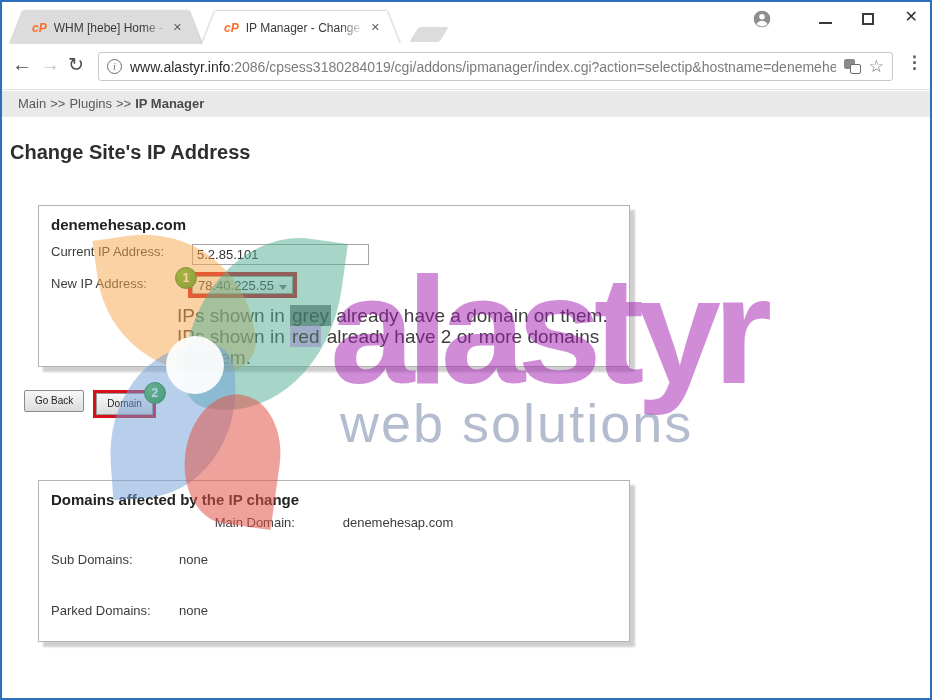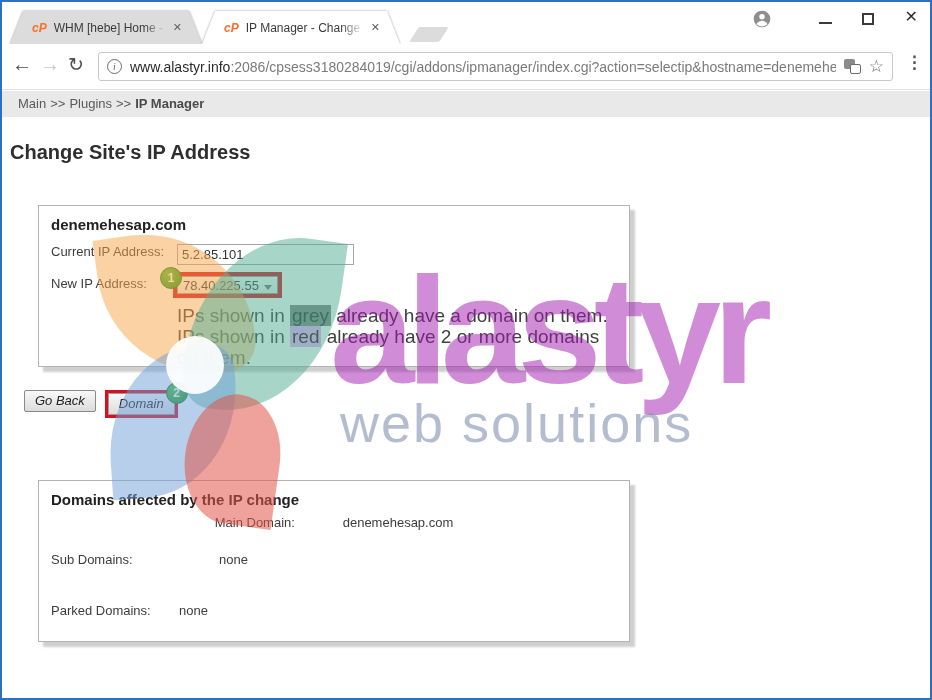--- a/index.html
+++ b/index.html
@@ -76,21 +76,21 @@
 
   .panel {
     position:absolute; left:36px; width:592px; height:162px;
     background:#fff; border:1px solid #b4b4b4; box-shadow:5px 5px 2px #cfcfcf;
     padding:10px 12px;
   }
   .panel-site { top:203px; }
   .panel-domains { top:478px; }
   .panel-title { font-size:15px; font-weight:bold; color:#222; margin-bottom:7px; }
 
-  .form-row { display:flex; margin-bottom:7px; }
+  .form-row { display:flex; margin-bottom:7px;gap:15px; }
   .form-label { width:126px; font-size:13px; color:#3c3c3c; line-height:17px; padding-top:3px; }
   .ip-input {
     width:177px; height:21px; border:1px solid #a5a5a5; font-size:13px; color:#333;
     padding:0 4px; font-family:"Liberation Sans",sans-serif; margin-top:4px;
   }
 
   .select-anno-wrap { position:relative; display:inline-block; margin-left:-4px; }
   .anno-rect { border:4px solid #d6111e; display:inline-block; }
   .fake-select {
     position:relative; width:191px; height:20px; background:linear-gradient(#fbfbfb,#ededed);
@@ -109,31 +109,31 @@
   }
   .badge-1 { left:-13px; top:-5px; }
   .badge-2 { right:-13px; top:-11px; }
 
   .notes { margin-left:126px; font-size:19px; color:#3f3f3f; line-height:21px; margin-top:2px; }
   .hl-grey { background:#838383; color:#2c332f; padding:0 2px; }
   .hl-red  { background:#f0abfc; color:#34100e; padding:0 2px; }
 
   .actions-row { position:absolute; left:22px; top:388px; display:flex; align-items:flex-start; }
   .btn {
-    font-family:"Liberation Sans",sans-serif; font-size:13px; color:#222;
+    font-family:"Liberation Sans",sans-serif; font-size:10px; color:#222;
     background:linear-gradient(#f8f8f8,#dcdcdc); border:1px solid #8a8a8a; border-radius:2px;
-    padding:2px 10px; height:22px; line-height:16px;font-style:italic;
+    padding:2px 10px; height:22px; line-height:16px;
   }
   .change-anno-wrap { position:relative; margin-left:9px; border:3px solid #d6111e; }
   .change-anno-wrap .btn { border-radius:0; border-color:#9a9a9a; }
 
   .domain-row { display:flex; font-size:13px; color:#3c3c3c; }
   .domain-row .d-label { width:128px; }
   .dr-1 { margin-bottom:22px;justify-content:center; }
-  .dr-2 { margin-bottom:36px;gap:40px; }
+  .dr-2 { margin-bottom:36px; }
 
   
   .watermark { position:absolute; inset:0; pointer-events:none; z-index:60; }
   .petal { position:absolute; }
   .petal-orange { left:100px; top:228px; width:148px; height:148px; background:#f5a54a; opacity:.5;
                   border-radius:0 75% 20% 75%; transform:rotate(-8deg); }
   .petal-teal   { left:188px; top:231px; width:146px; height:182px; background:#4fae93; opacity:.5;
                   border-radius:75% 0 75% 20%; transform:rotate(8deg); }
   .petal-blue   { left:106px; top:344px; width:130px; height:150px; background:#6f9fd8; opacity:.5;
                   border-radius:75% 20% 75% 0; transform:rotate(-4deg); }

